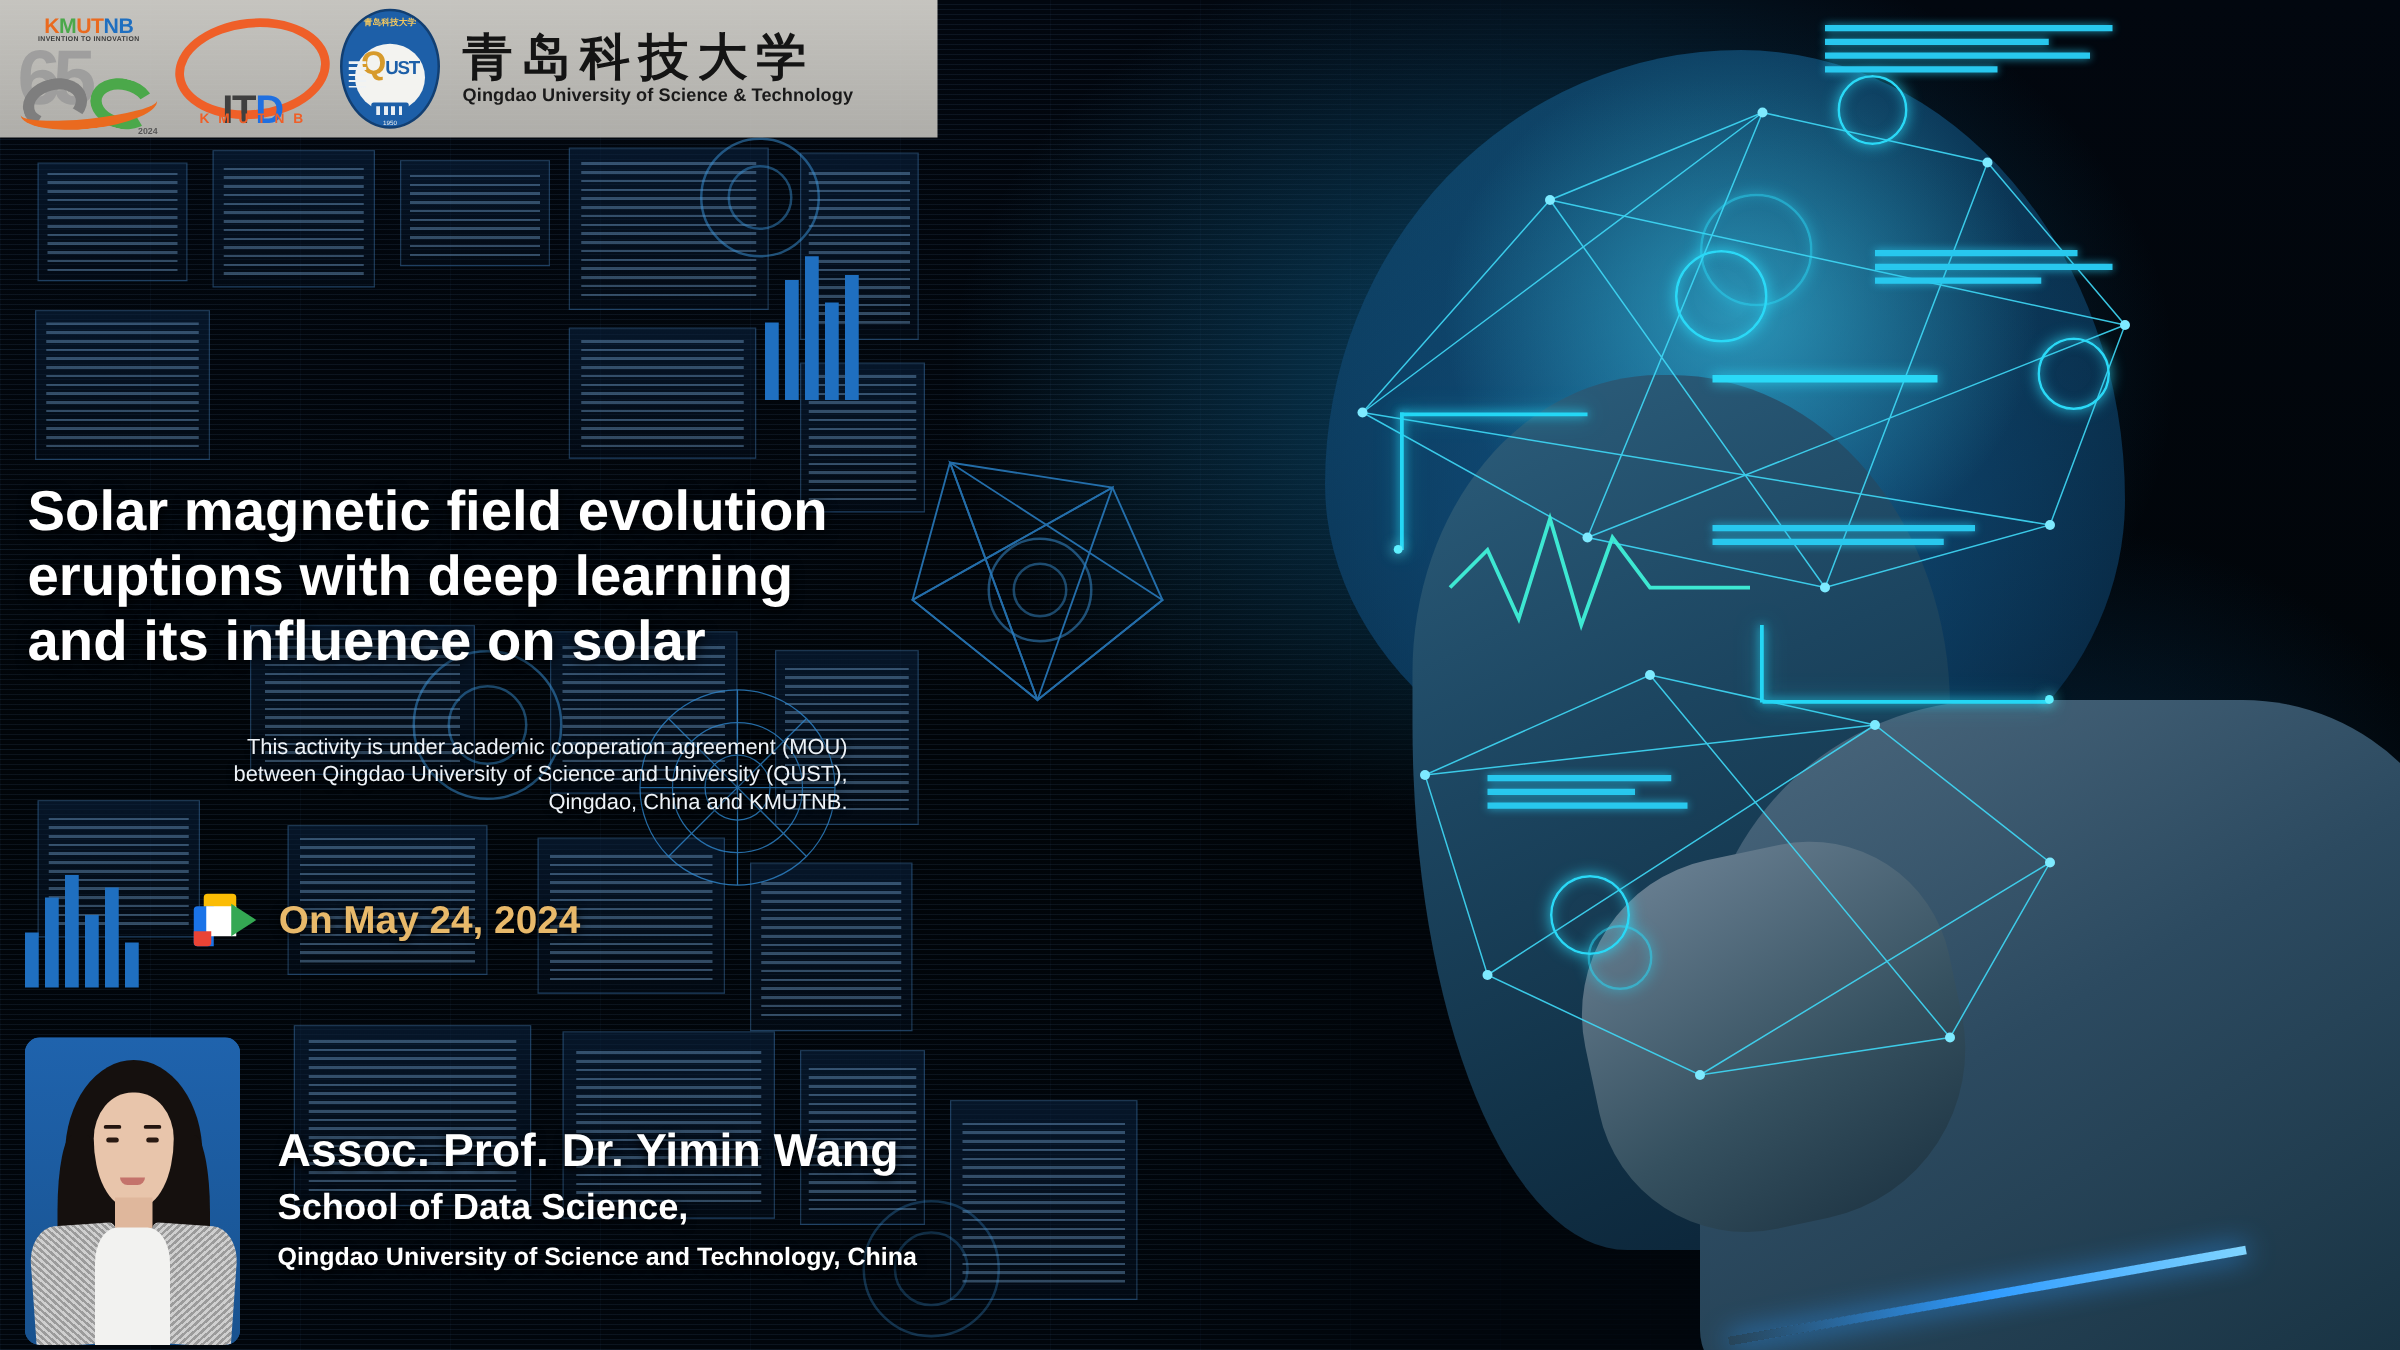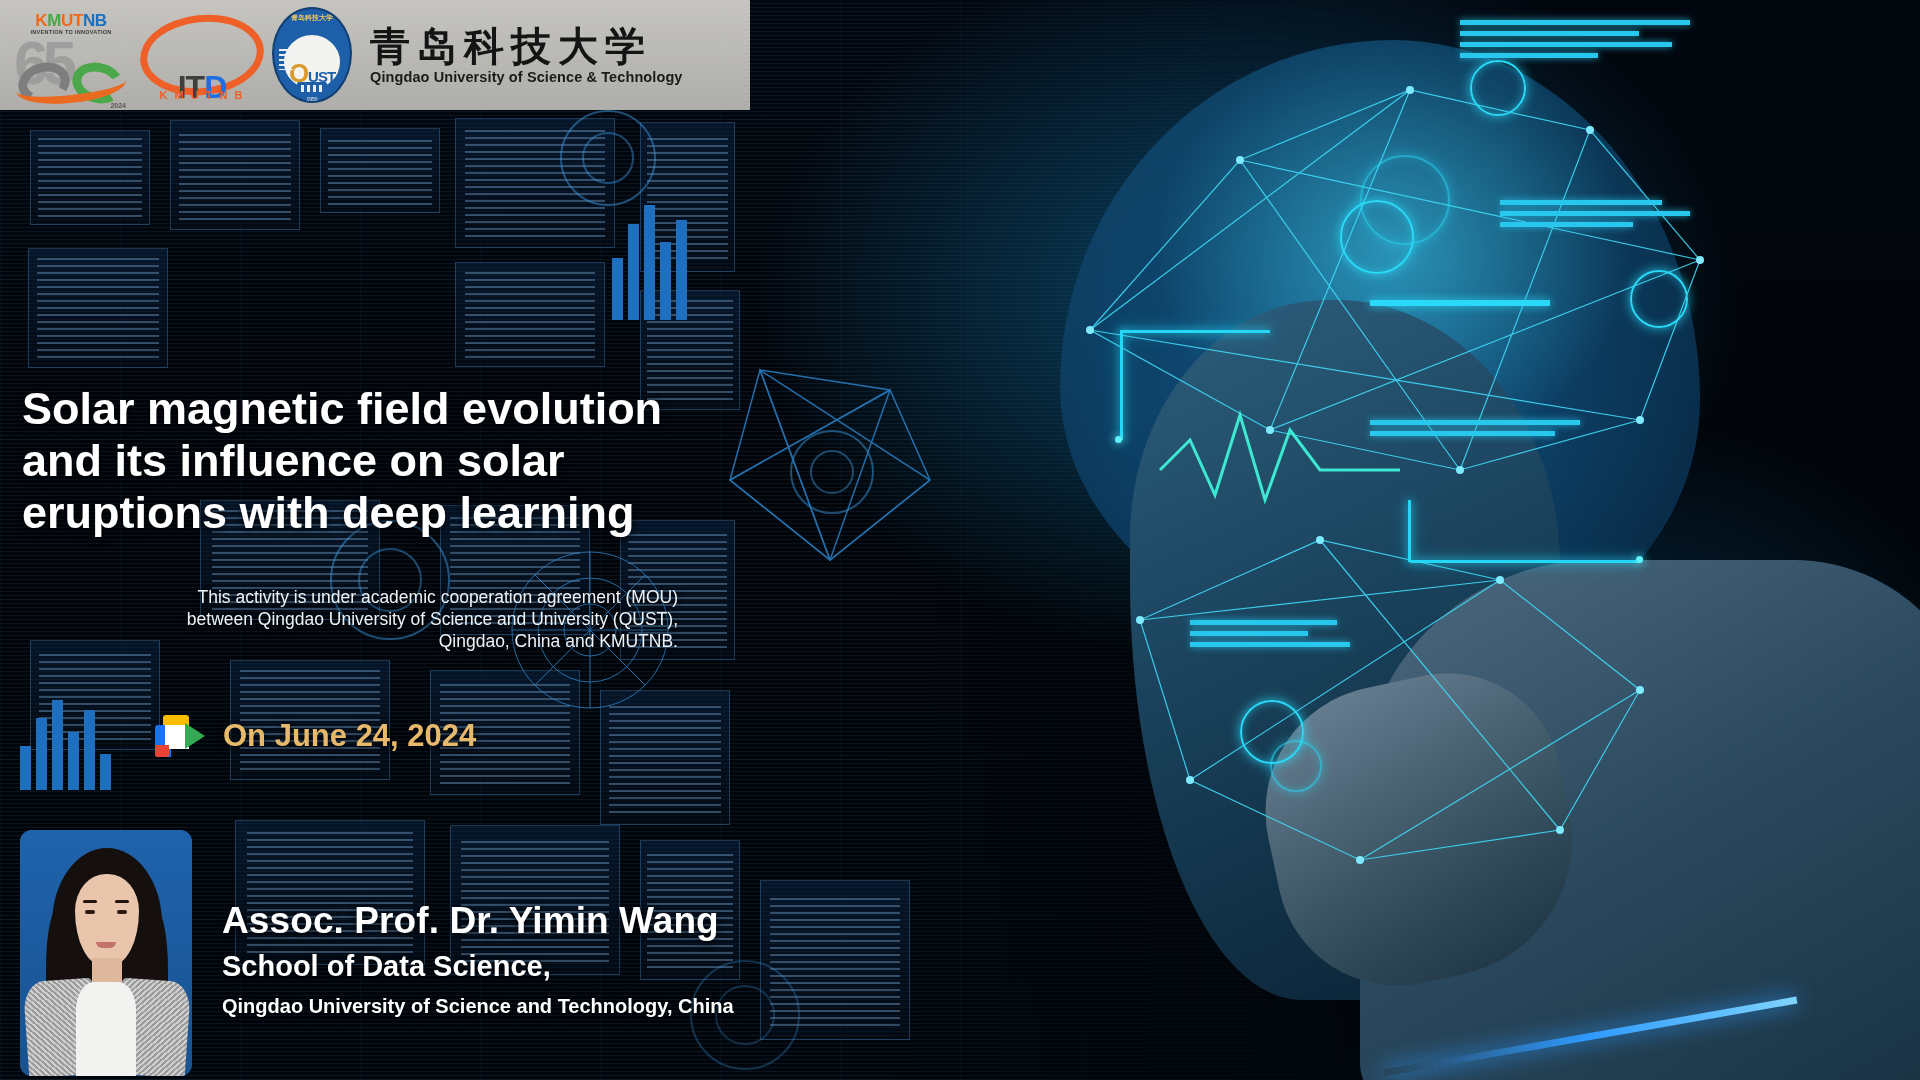--- a/index.html
+++ b/index.html
@@ -102,21 +102,21 @@
   .itd-text { position:absolute; left:50%; top:26px; transform:translateX(-50%);
     font-size:32px; font-weight:700; letter-spacing:-1px; line-height:1; white-space:nowrap;margin-top:42px; }
   .itd-text .it { color:#3f3f3f; } .itd-text .d { color:#1f6fe0; }
   .itd-sub { position:absolute; left:50%; bottom:6px; transform:translateX(-50%);
     font-size:11px; font-weight:700; color:#ef5f28; letter-spacing:2px; white-space:nowrap; }
 
   .logo-qust { position:relative; width:80px; height:96px; flex:none; }
   .qust-seal { position:absolute; inset:0; border-radius:50% 50% 50% 50% / 48% 48% 52% 52%;
     background:#1d5fa8; border:2px solid #123f72; overflow:hidden; }
   .qust-inner { position:absolute; inset:13%; border-radius:50%; background:#f3f3f0;
-    display:flex; align-items:flex-end; justify-content:center;margin-top:14px; }
+    display:flex; align-items:flex-start; justify-content:center;margin-top:14px; }
   .qust-q { font-size:26px; font-weight:700; color:#d79a2b; letter-spacing:-1px; }
   .qust-q small { font-size:15px; color:#1d5fa8; font-weight:700; }
   .qust-top { position:absolute; top:4px; left:0; right:0; text-align:center;
     font-size:7px; color:#f0c660; font-weight:700; }
   .qust-wave { position:absolute; left:7%; top:44%; width:18%; height:22%;
     background:repeating-linear-gradient(180deg,#eef2f5 0 2px, transparent 2px 5px); }
   .qust-gate { position:absolute; bottom:6px; left:50%; transform:translateX(-50%);
     width:30px; height:13px; background:#1d5fa8; border-radius:2px; }
   .qust-gate::after { content:""; position:absolute; left:4px; top:3px; width:22px; height:7px;
     background:repeating-linear-gradient(90deg,#e8eef4 0 3px, transparent 3px 6px); }
@@ -371,39 +371,39 @@
       <div class="cn-name">青岛科技大学</div>
       <div class="cn-en">Qingdao University of Science &amp; Technology</div>
     </div>
   </div>
 
   <div class="content">
 
 
     <div class="title-sub">
       <div>Solar magnetic field evolution</div>
+      <div>eruptions with deep learning</div>
       <div>and its influence on solar</div>
-      <div>eruptions with deep learning</div>
     </div>
 
     <div class="mou">
       <div>This activity is under academic cooperation agreement (MOU)</div>
       <div>between Qingdao University of Science and University (QUST),</div>
       <div>Qingdao, China and KMUTNB.</div>
     </div>
 
     <div class="date-row">
       <span class="meet-icon">
         <span class="m-yellow"></span>
           <span class="m-blue"></span>
         <span class="m-white"></span>
           <span class="m-green"></span>
           <span class="m-red"></span>
       </span>
-      <span class="date-text">On June 24, 2024</span>
+      <span class="date-text">On May 24, 2024</span>
     </div>
 
     <div class="photo">
       <span class="ph-bg"></span>
       <span class="ph-hair"></span>
         <span class="ph-hair2"></span>
         <span class="ph-hair3"></span>
       <span class="ph-face"></span>
       <span class="ph-brow" style="left:63px; top:70px;"></span>
       <span class="ph-brow" style="left:95px; top:70px;"></span>

